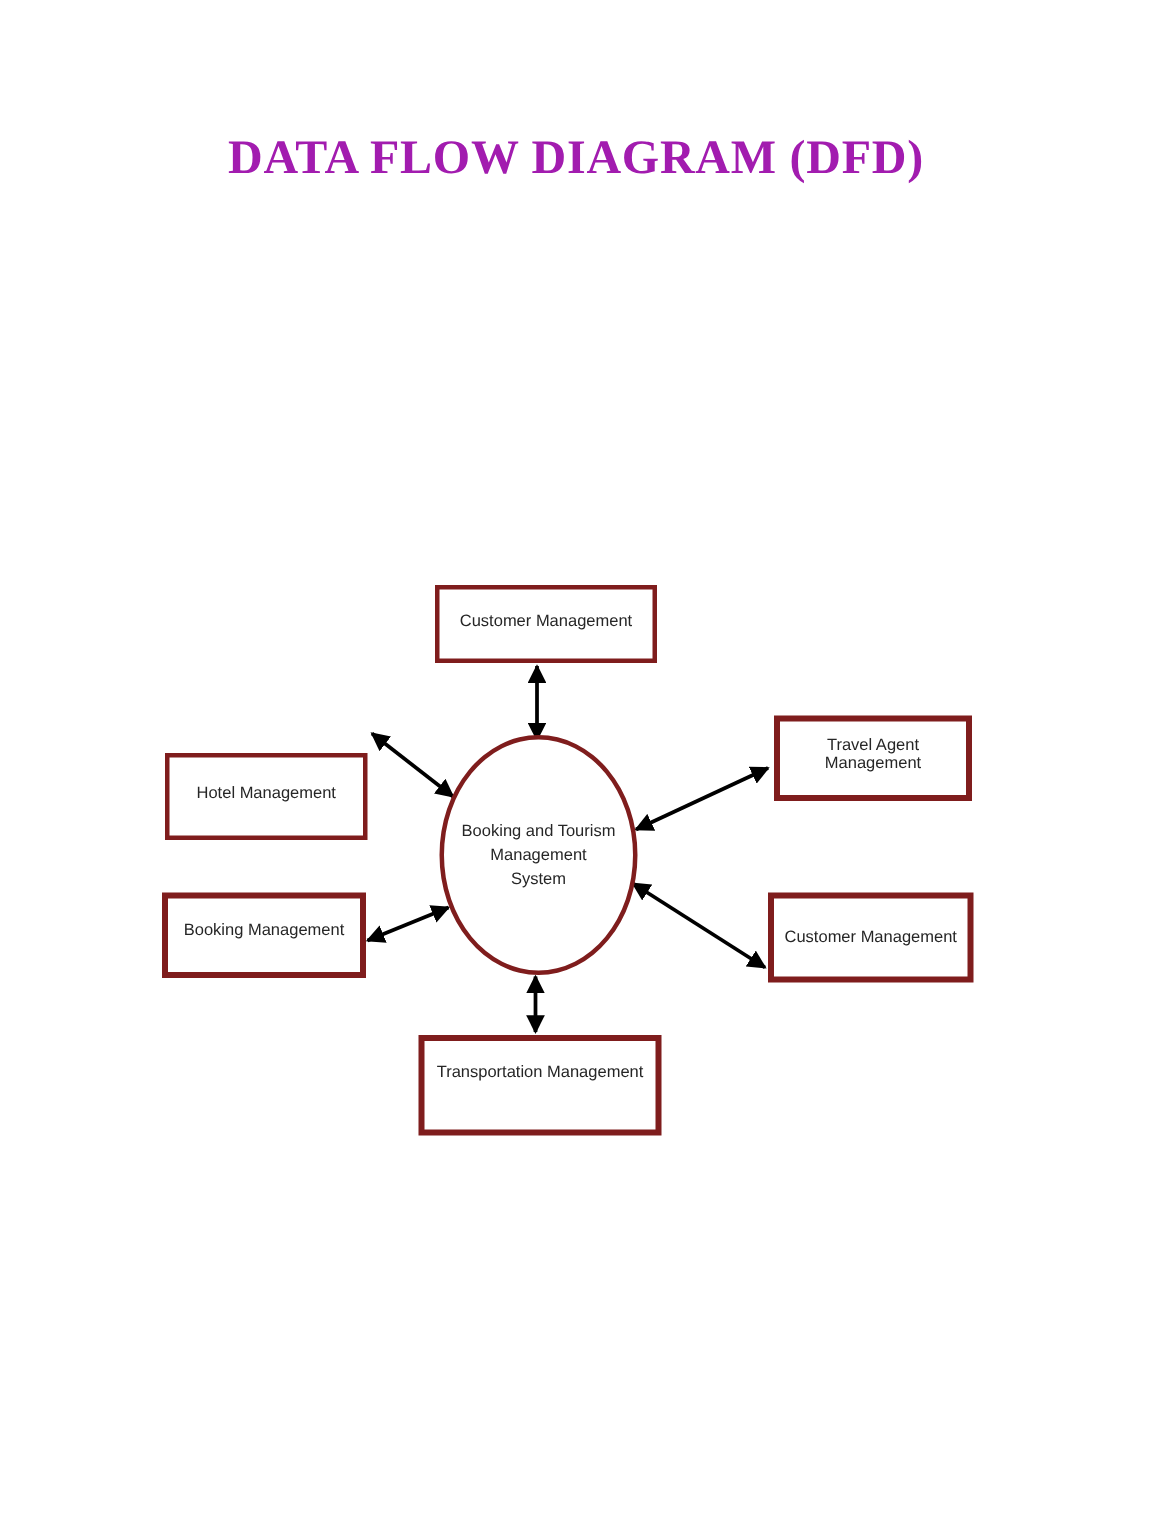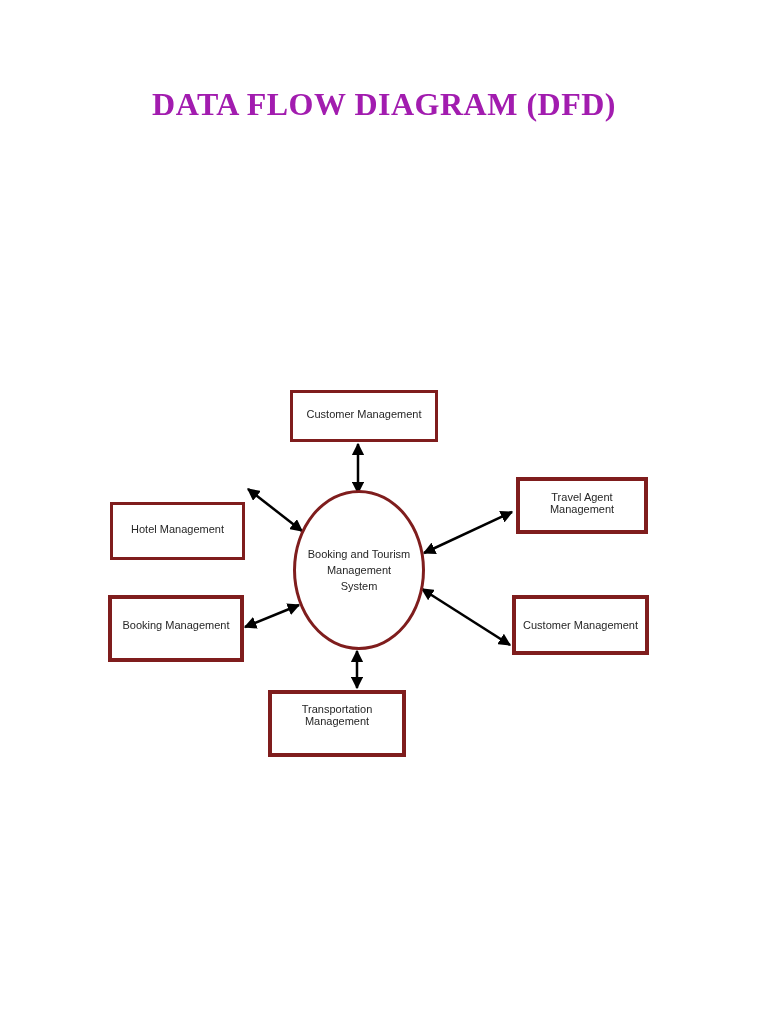--- a/index.html
+++ b/index.html
@@ -42,23 +42,23 @@
     justify-content: center;
     border: 3px solid #7f1d1d;
     background: #ffffff;
     text-align: center;
     font-size: 11px;
     color: #262626;
   }
   .node--customer        { left: 290px; top: 390px; width: 148px; height: 52px; padding-bottom: 4px; }
   .node--hotel           { left: 110px; top: 472px; width: 135px; height: 58px; padding-bottom: 4px; margin-top: 30px; }
   .node--travel-agent    { left: 516px; top: 477px; width: 132px; height: 57px; border-width: 4px; padding-bottom: 6px; }
-  .node--booking         { left: 108px; top: 595px; width: 136px; height: 67px; border-width: 4px; padding-bottom: 8px; }
+  .node--booking         { left: 108px; top: 595px; width: 136px; height: 57px; border-width: 4px; padding-bottom: 8px; }
   .node--package         { left: 512px; top: 595px; width: 137px; height: 60px; border-width: 4px; }
-  .node--transportation  { left: 268px; top: 690px; width: 138px; height: 67px; border-width: 4px; padding-bottom: 18px; }
+  .node--transportation  { left: 279px; top: 690px; width: 162px; height: 67px; border-width: 4px; padding-bottom: 18px; }
   .node--center {
     left: 293px; top: 490px; width: 132px; height: 160px;
     border-radius: 50%;
     border-width: 3px;
     white-space: pre-line;
     line-height: 16px;
   }
   .arrows {
     position: absolute;
     left: 0; top: 0;

